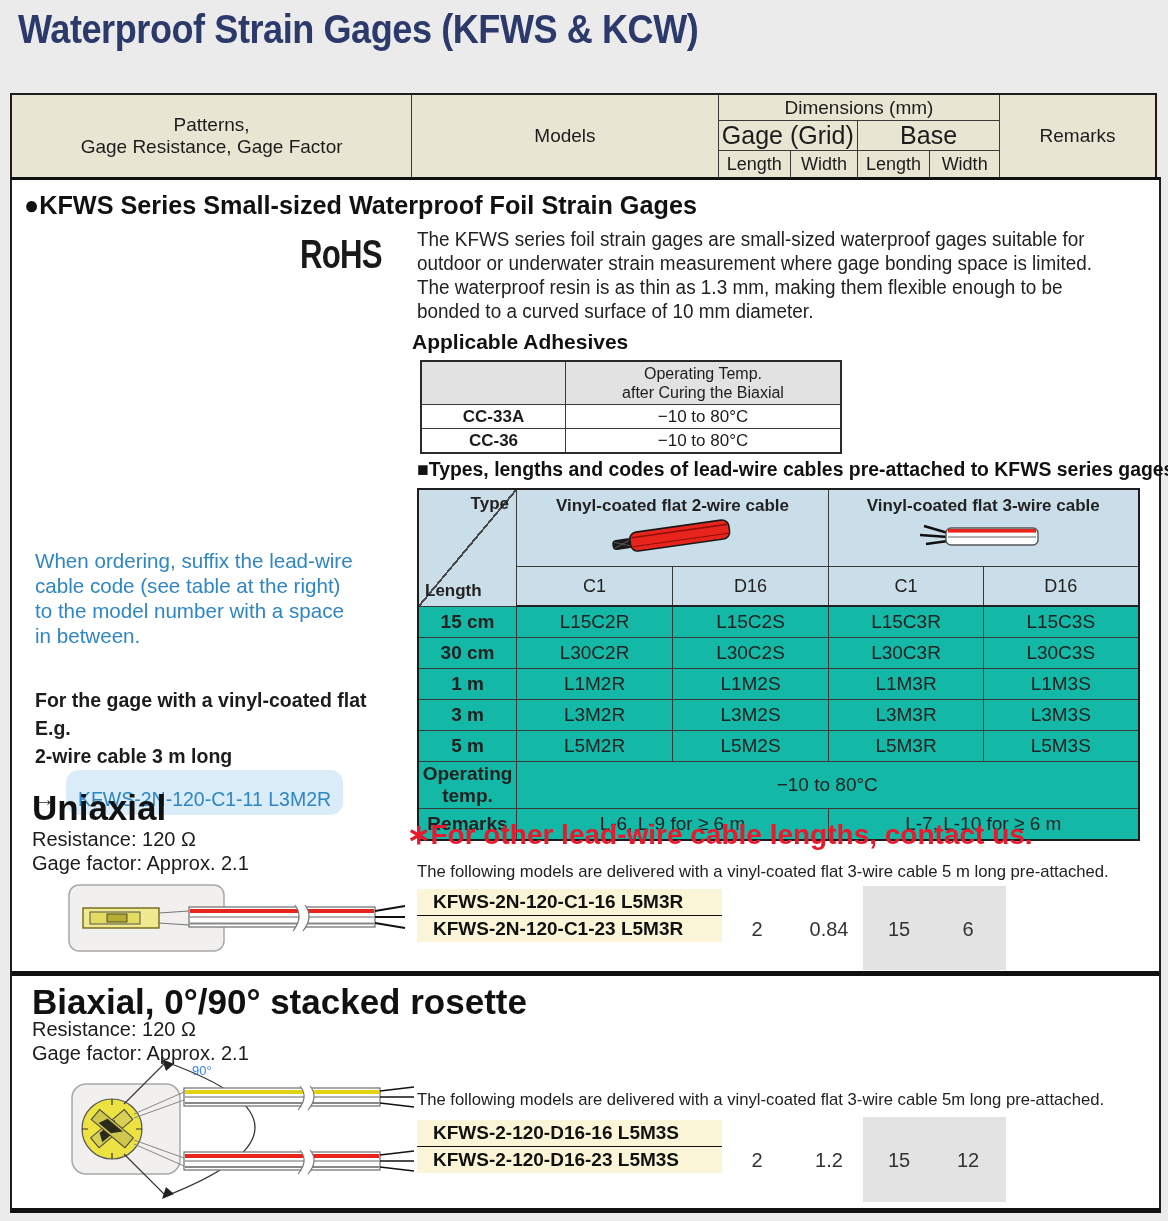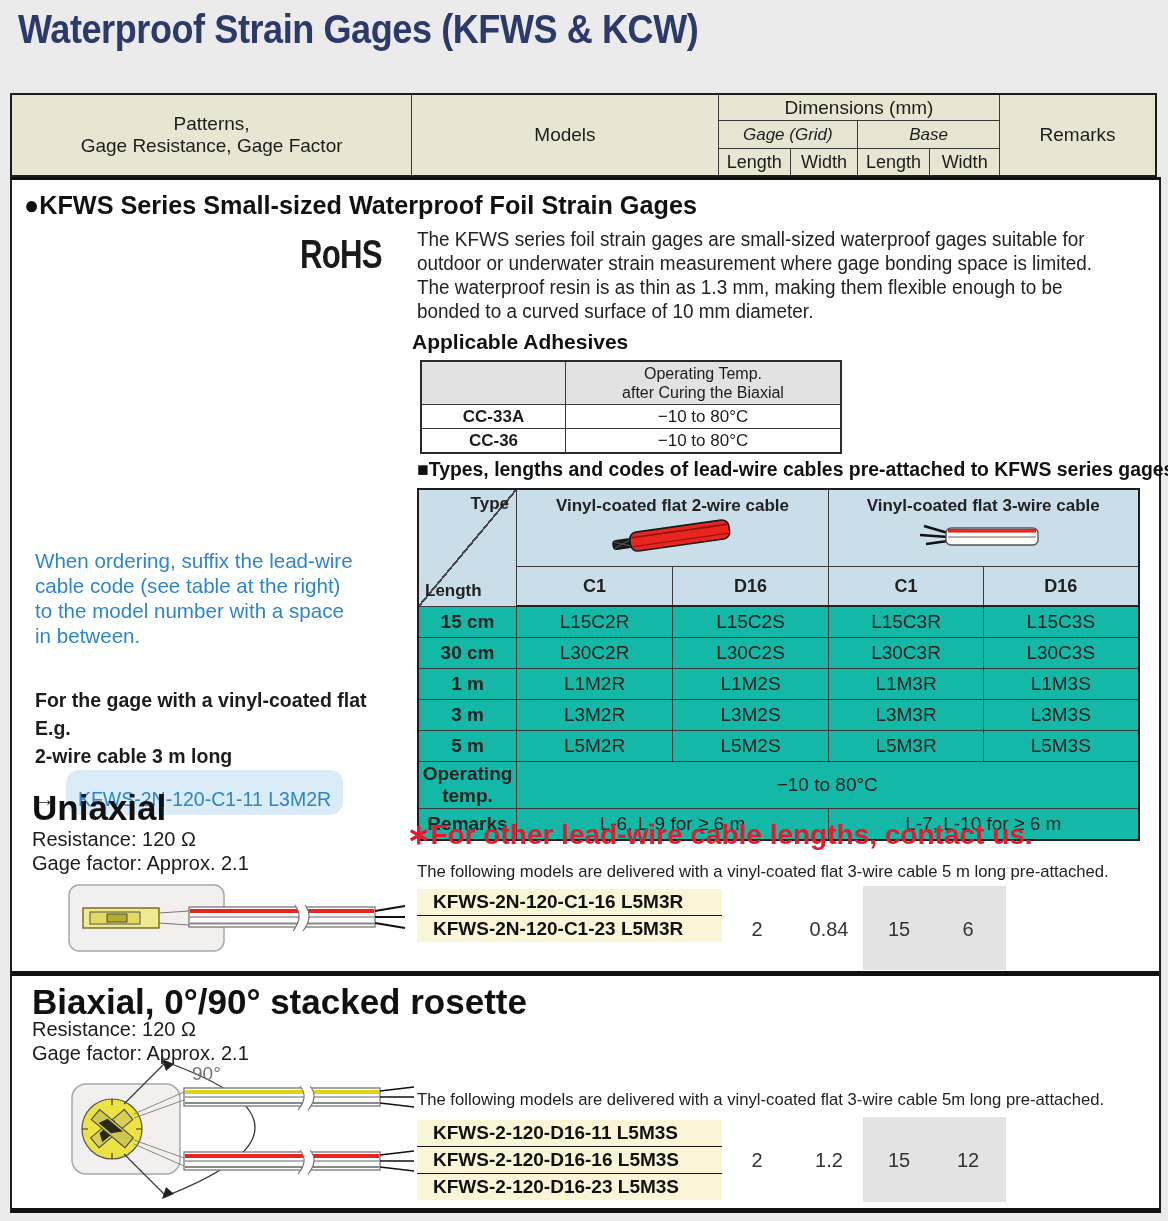--- a/index.html
+++ b/index.html
@@ -7,21 +7,21 @@
         font-family:"Liberation Sans",sans-serif;color:#222;overflow:hidden;}
   .abs{position:absolute;}
   .page-title{left:18px;top:6px;font-size:41px;font-weight:700;color:#2b3a6b;
               transform:scaleX(.88);transform-origin:left top;white-space:nowrap;letter-spacing:-.5px;}
 
   
   table{border-collapse:collapse;}
   .head-table{left:10px;top:93px;width:1147px;background:#e8e5d2;border:2px solid #1d1d1d;}
   .head-table td{border:1px solid #3a3a3a;text-align:center;color:#1c1c1c;padding:0;}
   .ht-big{font-size:19px;}
-  .ht-mid{font-size:17px;height:27px;font-style:italic;}
+  .ht-mid{font-size:25px;height:27px;}
   .ht-sml{font-size:18px;height:26px;}
   .ht-dim{font-size:19px;height:25px;}
 
   
   .content{left:10px;top:177px;width:1147px;height:1028px;background:#ffffff;
            border-left:2px solid #1d1d1d;border-right:2px solid #1d1d1d;
            border-top:3px solid #111;border-bottom:5px solid #111;}
   .sec-head{left:12px;top:10px;font-size:26px;font-weight:700;color:#111;
             transform:scaleX(.97);transform-origin:left top;white-space:nowrap;}
   .rohs{left:288px;top:52px;font-size:40px;font-weight:700;color:#1a1a1a;
@@ -43,21 +43,21 @@
   .cab-table{left:405px;top:308px;border:2px solid #1d1d1d;}
   .cab-table td{border:1px solid #3a3a3a;text-align:center;}
   .cab-hd{background:#cadeea;}
   .corner{position:relative;width:95px;
           background-image:linear-gradient(to bottom right,rgba(0,0,0,0) calc(50% - 1px),#4a4a4a calc(50% - 1px),#4a4a4a calc(50% + 1px),rgba(0,0,0,0) calc(50% + 1px));
           background-color:#cadeea;}
   .corner .t{position:absolute;top:4px;right:7px;font-size:17px;font-weight:700;}
   .corner .l{position:absolute;bottom:5px;left:6px;font-size:17px;font-weight:700;}
   .grp{height:74px;vertical-align:top;}
   .grp .gt{font-size:17px;font-weight:700;padding-top:5px;}
-  .subhd{height:36px;font-size:18px;font-weight:700;border-bottom:2px solid #222 !important;}
+  .subhd{height:36px;font-size:18px;font-weight:400;border-bottom:2px solid #222 !important;}
   .cab-table .body td{background:#14b8a6;height:28px;font-size:19px;color:#222;}
   .len-cell{font-size:16px;font-weight:700;}
   .op-label{font-size:13px;font-weight:600;}
   .rm-label{font-size:15px;font-weight:600;}
   .op-val{font-size:19px;}
 
   
   .blue-note{left:23px;top:368px;font-size:21px;line-height:25px;color:#2e86c5;white-space:nowrap;
              transform:scaleX(.98);transform-origin:left top;}
   .eg{left:23px;top:506px;font-size:19.5px;line-height:28px;font-weight:600;color:#1c1c1c;white-space:nowrap;}
@@ -333,28 +333,27 @@
       <path d="M318,35 L352,31 M318,41 L352,41 M318,47 L352,51" stroke="#111" stroke-width="1.7" fill="none"></path>
 
       <rect x="122" y="96" width="196" height="18" fill="#ffffff" stroke="#777" stroke-width="1.3"></rect>
       <rect x="123" y="98" width="194" height="4" fill="#e8251d"></rect>
       <line x1="123" y1="105" x2="317" y2="105" stroke="#999" stroke-width="1.4"></line>
       <line x1="123" y1="111" x2="317" y2="111" stroke="#888" stroke-width="1.8"></line>
       <path d="M238,94 q9,11 -2,24 l10,0 q11,-13 2,-24 z" fill="#fff"></path>
       <path d="M238,94 q9,11 -2,24 M248,94 q9,11 -2,24" stroke="#777" stroke-width="1.1" fill="none"></path>
       <path d="M318,99 L352,95 M318,105 L352,105 M318,111 L352,115" stroke="#111" stroke-width="1.7" fill="none"></path>
     </svg>
-    <div class="abs" style="left:180px;top:883px;font-size:19px;color:#737373;">90°</div>
+    <div class="abs" style="left:180px;top:883px;font-size:13px;color:#3b82f6;">90°</div>
 
     <div class="abs deliver" style="left:405px;top:910px;">The following models are delivered with a vinyl-coated flat 3-wire cable 5m long pre-attached.</div>
 
     <div class="abs gray-col" style="left:851px;top:937px;width:143px;height:85px;"></div>
 
     <div class="abs models" style="left:405px;top:940px;">
-      <div class="m-row uline">KFWS-2-120-D16-11 L5M3S</div>
       <div class="m-row uline">KFWS-2-120-D16-16 L5M3S</div>
       <div class="m-row">KFWS-2-120-D16-23 L5M3S</div>
     </div>
 
     <div class="abs dimnum" style="left:710px;top:969px;">2</div>
     <div class="abs dimnum" style="left:782px;top:969px;">1.2</div>
     <div class="abs dimnum" style="left:852px;top:969px;">15</div>
     <div class="abs dimnum" style="left:921px;top:969px;">12</div>
 
   </div>

